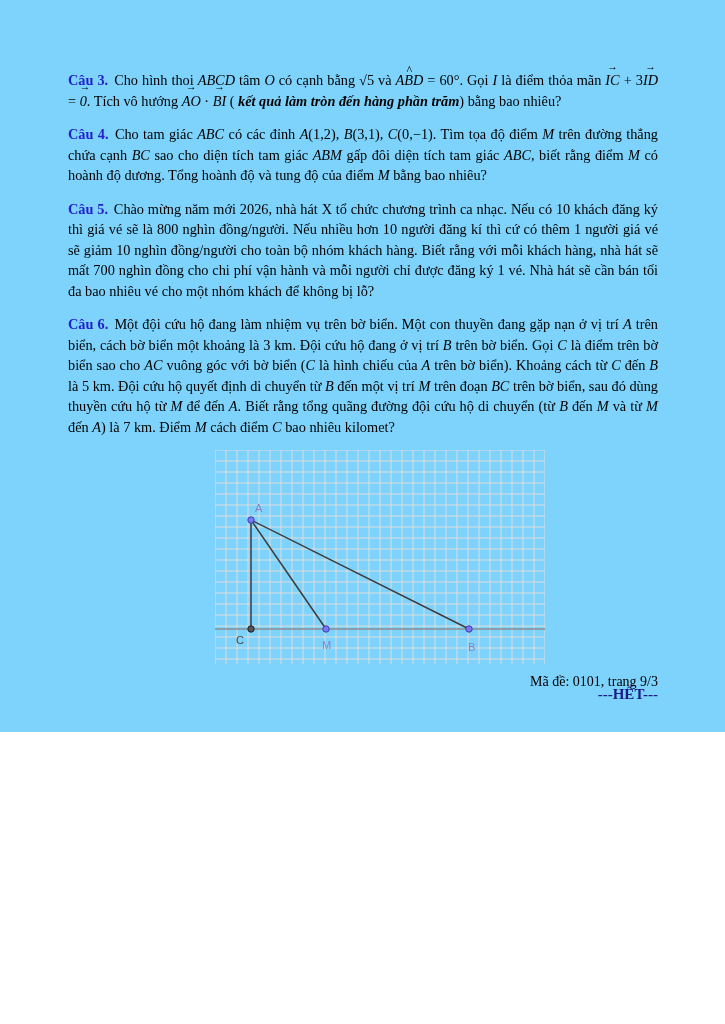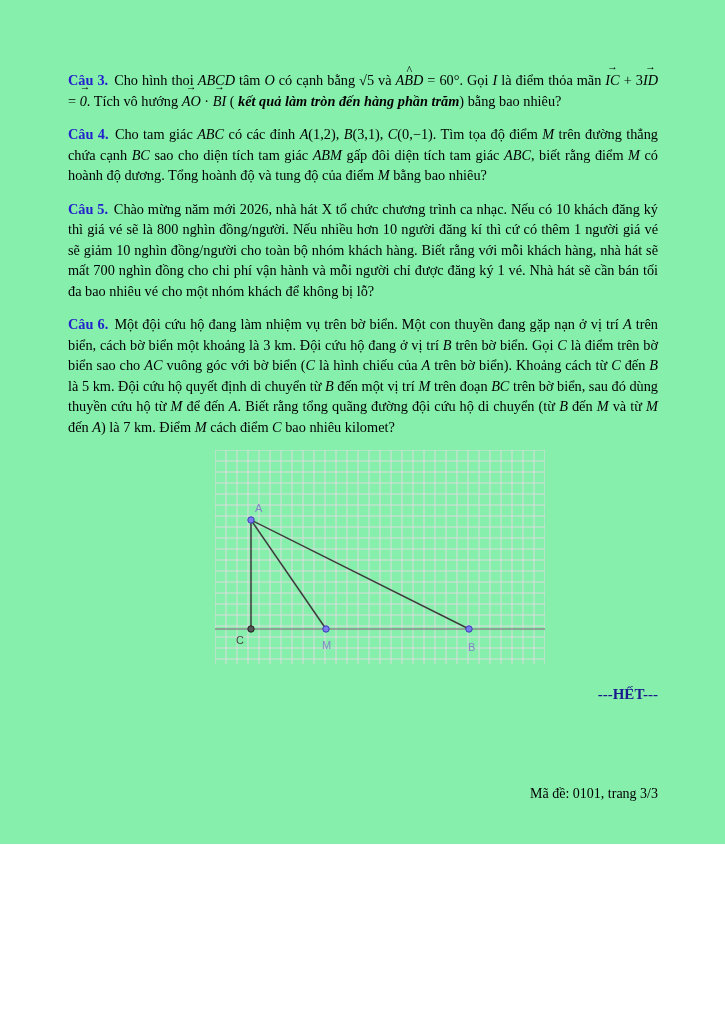--- a/index.html
+++ b/index.html
@@ -1,21 +1,21 @@
 <!DOCTYPE html>
 <html style="--label-blue: #2222cc; --end-blue: #1a1a8c;"><head>
 <meta charset="utf-8">
 <style>
   * { box-sizing: border-box; }
   html, body { margin: 0; padding: 0; background: #ffffff; }
   .page {
     position: relative;
     width: 725px;
-    height: 844px;
-    background: #86efac;
+    height: 732px;
+    background: #7dd3fc;
     font-family: "Liberation Serif", serif;
     font-size: 14.3px;
     color: #000;
     overflow: hidden;
   }
   .content {
     position: absolute;
     left: 68px;
     top: 70px;
     width: 590px;
@@ -150,14 +150,14 @@
           <circle cx="111" cy="179" r="3.2" fill="#7a7aee" stroke="#3a3ab8" stroke-width="1"></circle>
           <text x="107" y="199" fill="#8585c9" font-size="11" font-family="Liberation Sans, sans-serif">M</text>
           <circle cx="254" cy="179" r="3.2" fill="#7a7aee" stroke="#3a3ab8" stroke-width="1"></circle>
           <text x="253" y="201" fill="#8585c9" font-size="11" font-family="Liberation Sans, sans-serif">B</text>
         </svg>
     </div>
 
     <p class="end-marker">---HẾT---</p>
   </div>
 
-  <div class="page-footer">Mã đề: 0101, trang 3/3</div>
+  <div class="page-footer">Mã đề: 0101, trang 9/3</div>
 </div>
 
 </body></html>

